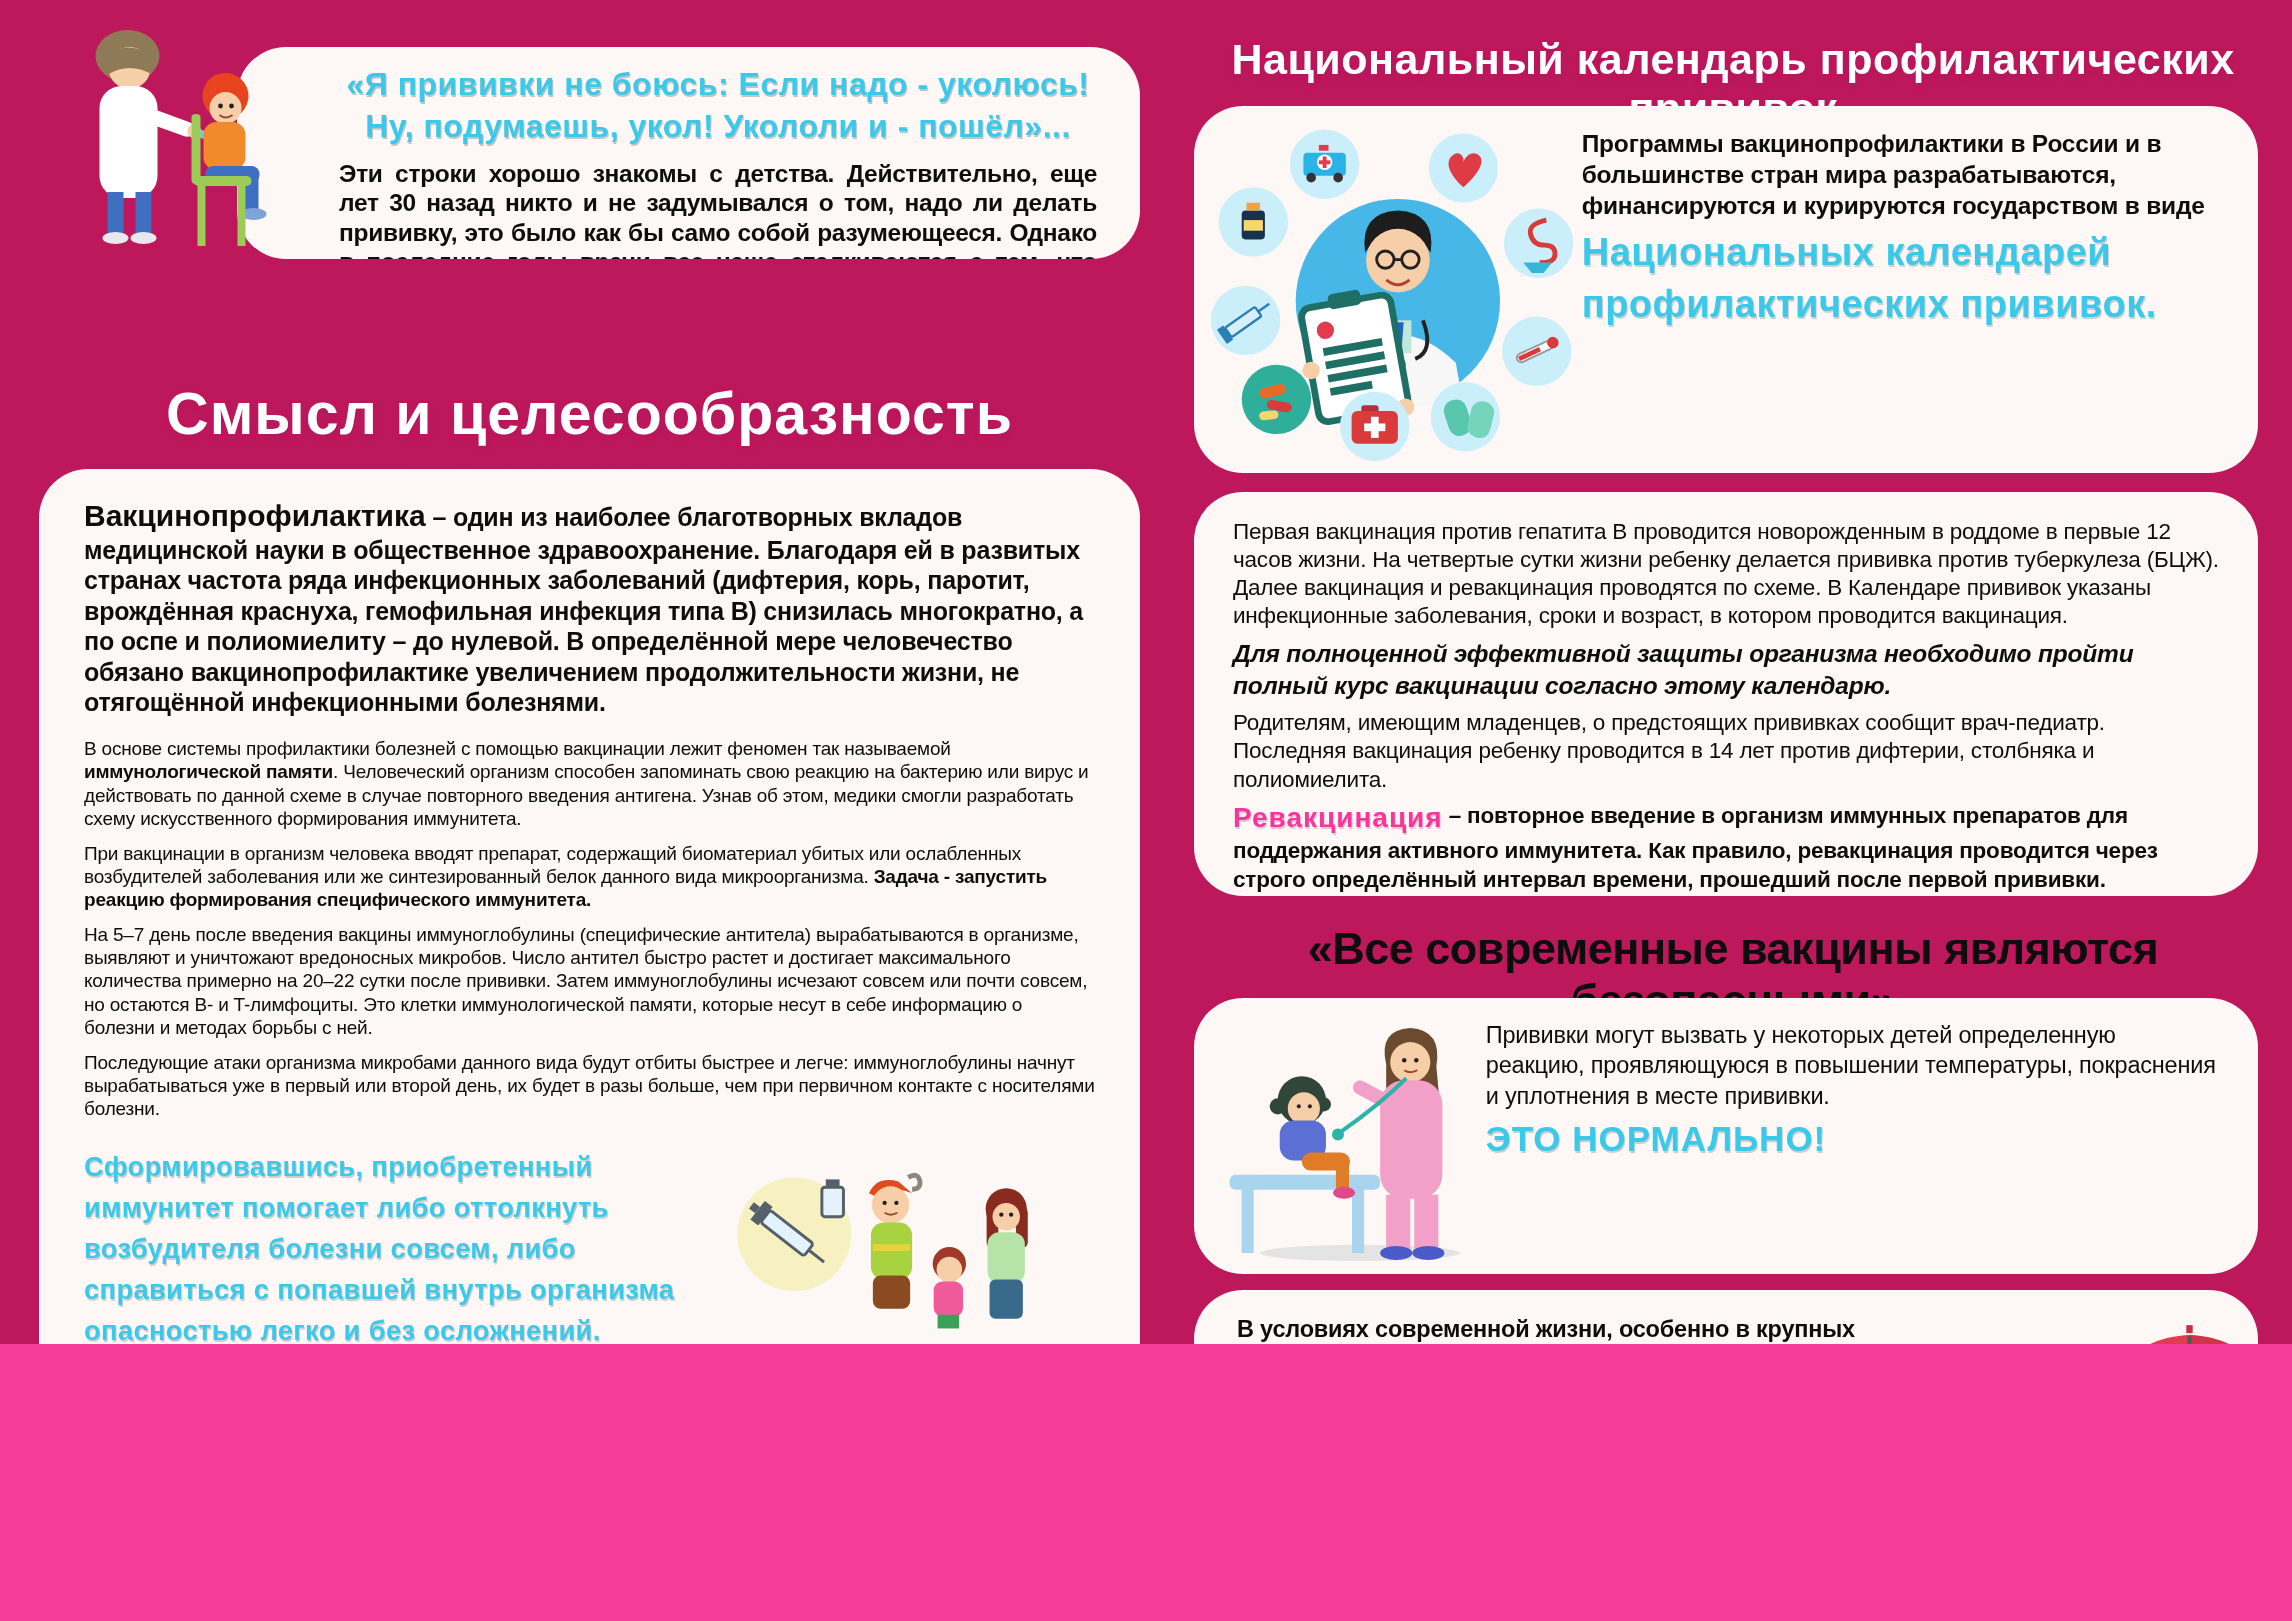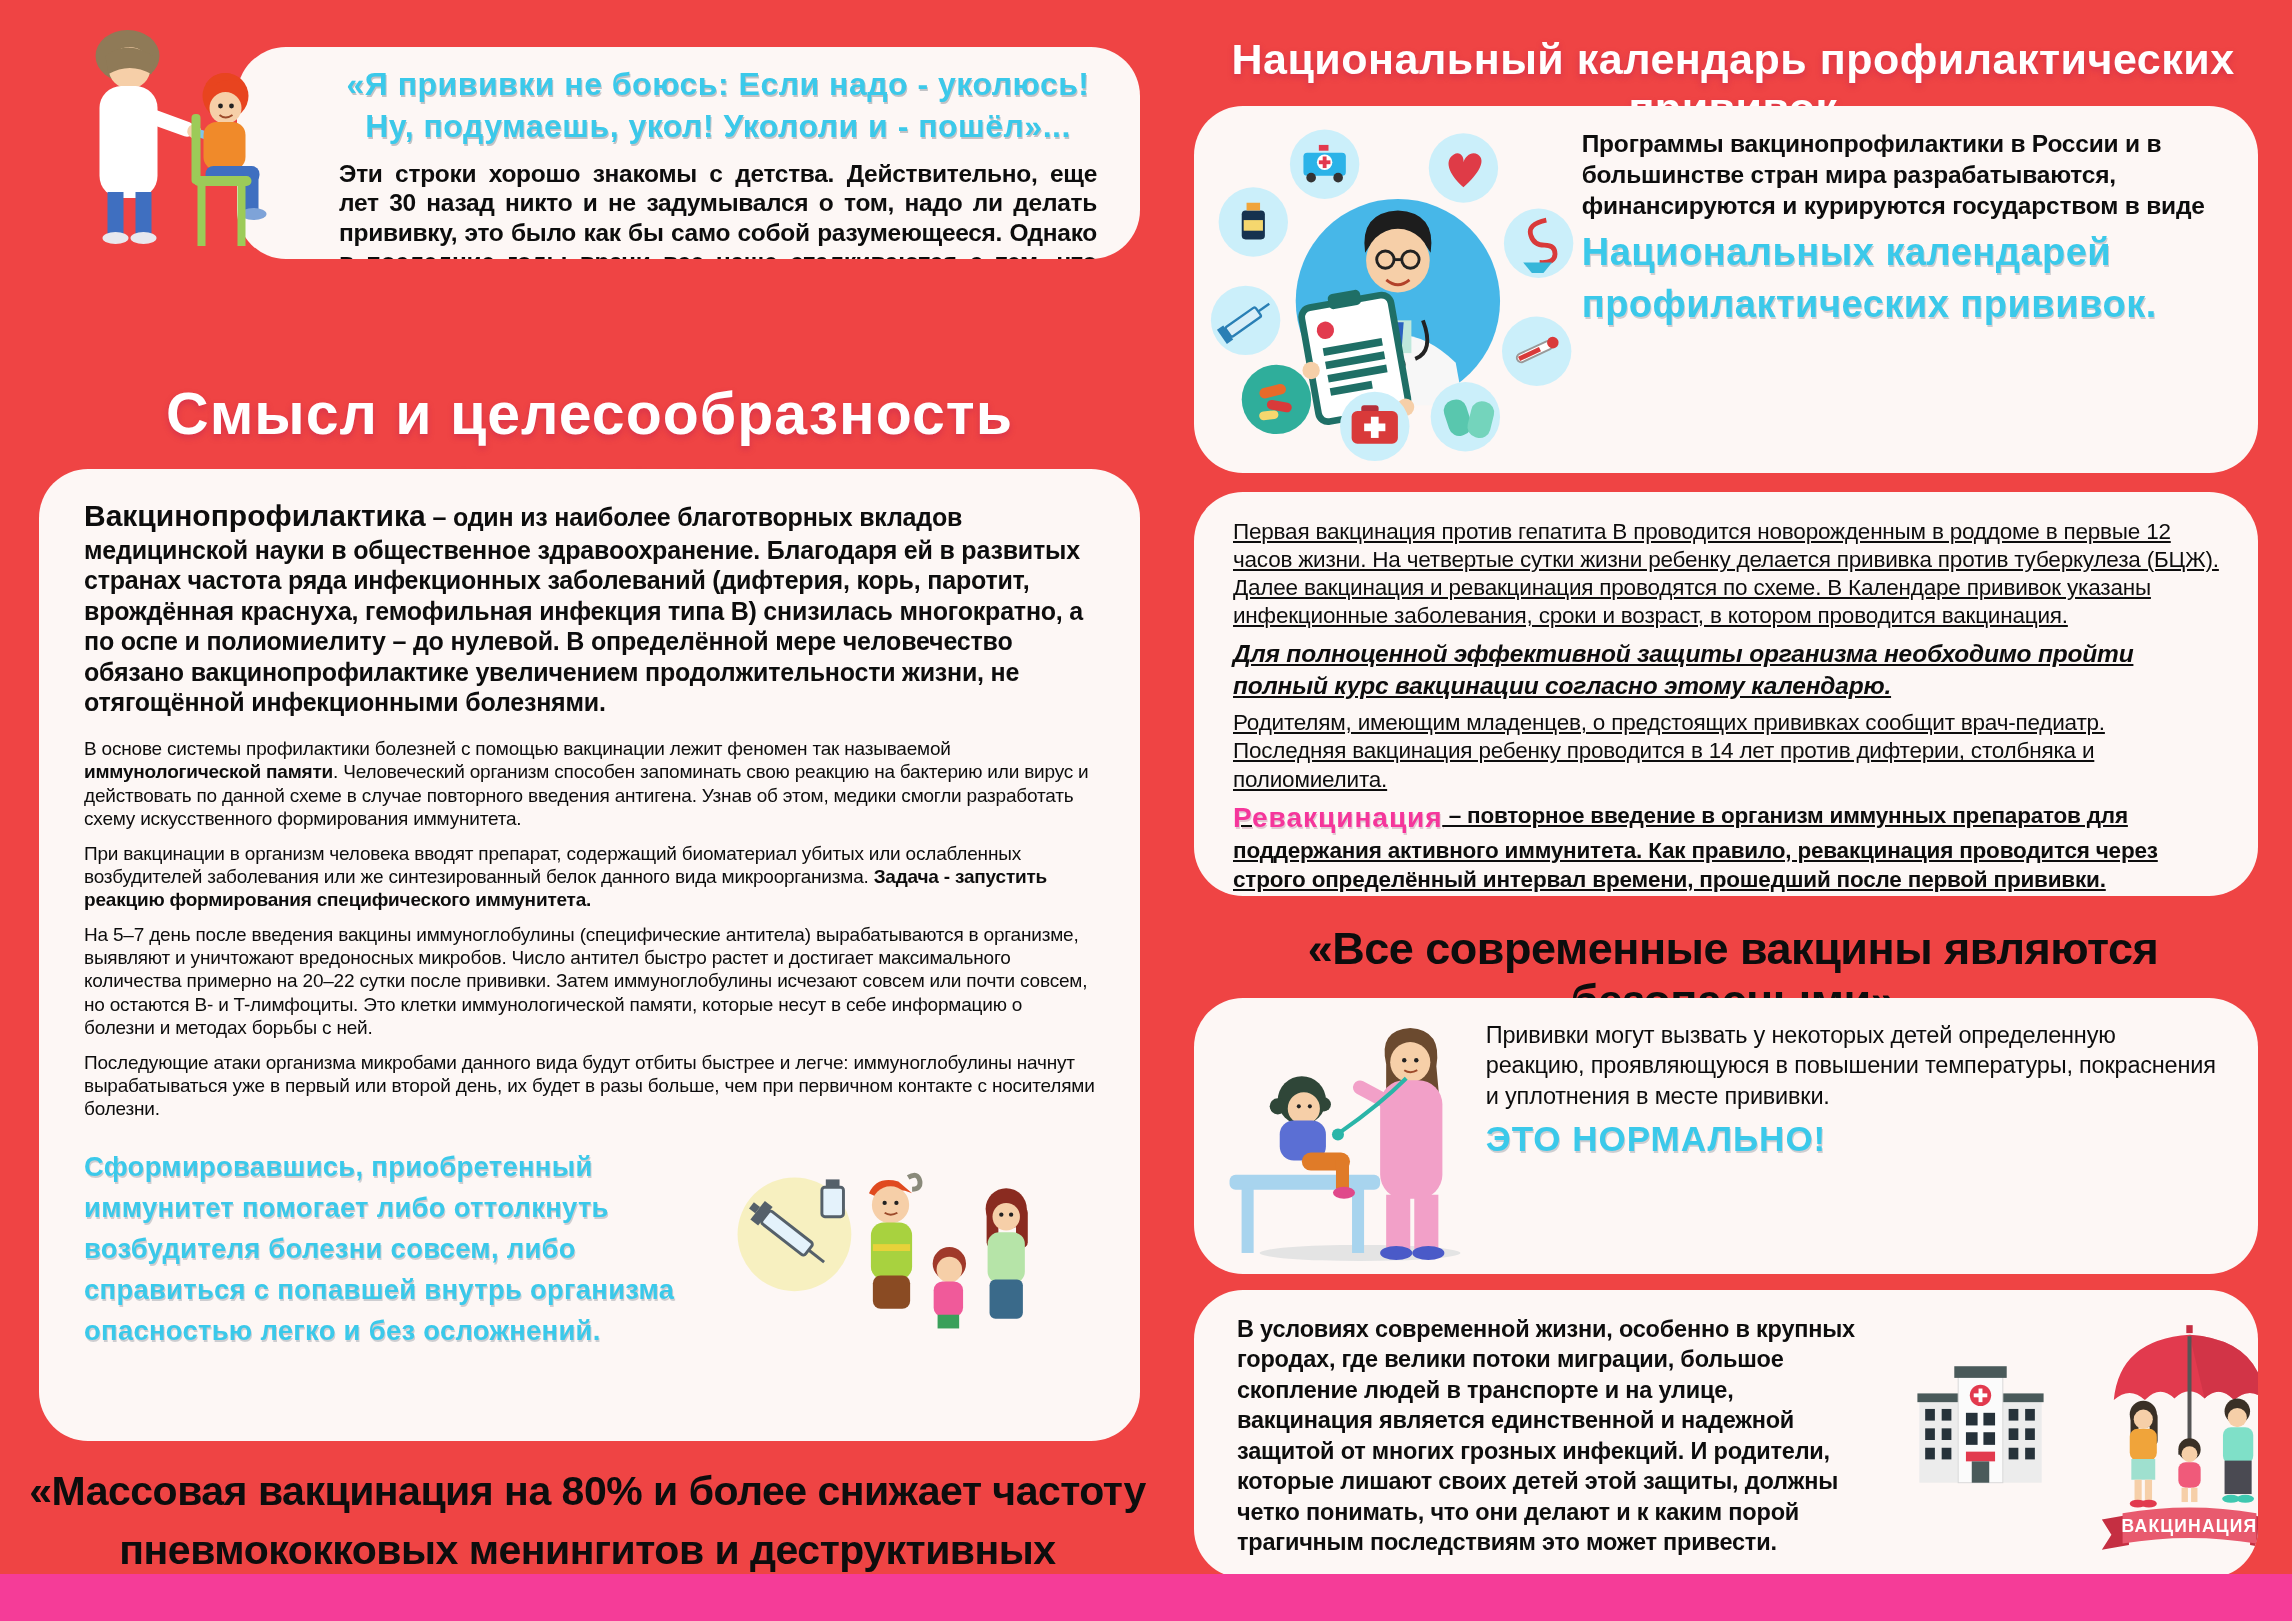--- a/index.html
+++ b/index.html
@@ -1,19 +1,19 @@
 <!DOCTYPE html>
 <html><head>
 <meta charset="utf-8">
 <style>
   * { margin:0; padding:0; box-sizing:border-box; }
   html,body { background:#F53C98; }
   .page {
-    position:relative; width:2293px; height:1574px;
-    background:#ef4444; overflow:hidden;
+    position:relative; width:2293px; height:1344px;
+    background:#be185d; overflow:hidden;
     font-family:"Liberation Sans", sans-serif; color:#0d0d0d;padding-left:16px;
   }
   .panel { position:absolute; background:#FDF7F5; border-radius:49px; overflow:hidden; }
 
   
   .intro-illu { position:absolute; left:43px; top:21.6px; width:255px; height:240px; z-index:3; }
   .intro-box { left:237px; top:47px; width:903px; height:212px; padding:15.7px 43px 13.7px 102px; z-index:2; }
   .intro-quote { text-align:center; color:#3BC9EA; font-weight:bold; font-size:32px; line-height:1.32;
                  text-shadow:1px 2px 0 rgba(20,40,60,.25); letter-spacing:0.5px; }
   .intro-body { margin-top:11.8px; font-size:24.5px; font-weight:bold; line-height:1.2; text-align:justify; letter-spacing:-0.3px; }
@@ -40,21 +40,21 @@
   .cal-title { position:absolute; left:1188px; top:35px; width:1090px; text-align:center;
                color:#fff; font-weight:bold; font-size:43px; letter-spacing:0.5px;
                text-shadow:0 2.9px 5.9px rgba(170,20,90,.35); }
   .box1 { left:1194px; top:106px; width:1064px; height:367px; display:flex; align-items:flex-start; padding:9.8px 37px 9.8px 13.7px;justify-content:flex-end; }
   .box1-illu { width:374px; height:347px; flex:0 0 374px; }
   .box1-text { flex:1; padding-top:13.7px; }
   .rt-p { font-size:24.5px; font-weight:bold; line-height:1.25; letter-spacing:-0.2px; }
   .box1-hl { color:#3BC9EA; font-weight:bold; font-size:38px; line-height:1.35; letter-spacing:0.5px;
              text-shadow:1px 2px 0 rgba(20,40,60,.2); margin:5.9px 0; }
 
-  .box2 { left:1194px; top:492px; width:1064px; height:404px; padding:25.5px 39px 17.6px 39px;text-decoration:underline; }
+  .box2 { left:1194px; top:492px; width:1064px; height:404px; padding:25.5px 39px 17.6px 39px; }
   .box2 p { letter-spacing:-0.2px; }
   .b2-body { font-size:22.5px; font-weight:normal; line-height:1.25; }
   .b2-cursive { font-size:24.5px; font-weight:bold; font-style:italic; line-height:1.3; margin:7.8px 0; }
   .b2-term { color:#F5369B; font-weight:bold; font-size:28px; letter-spacing:1px; vertical-align:-3.9px;
              text-shadow:1px 2px 0 rgba(120,10,70,.2); }
   .b2-def { font-size:22.5px; font-weight:bold; line-height:1.3; }
 
   .safe-title { position:absolute; left:1188px; top:923px; width:1090px; text-align:center;
                 color:#0d0d0d; font-weight:bold; font-size:45px; letter-spacing:-0.5px; }
 

